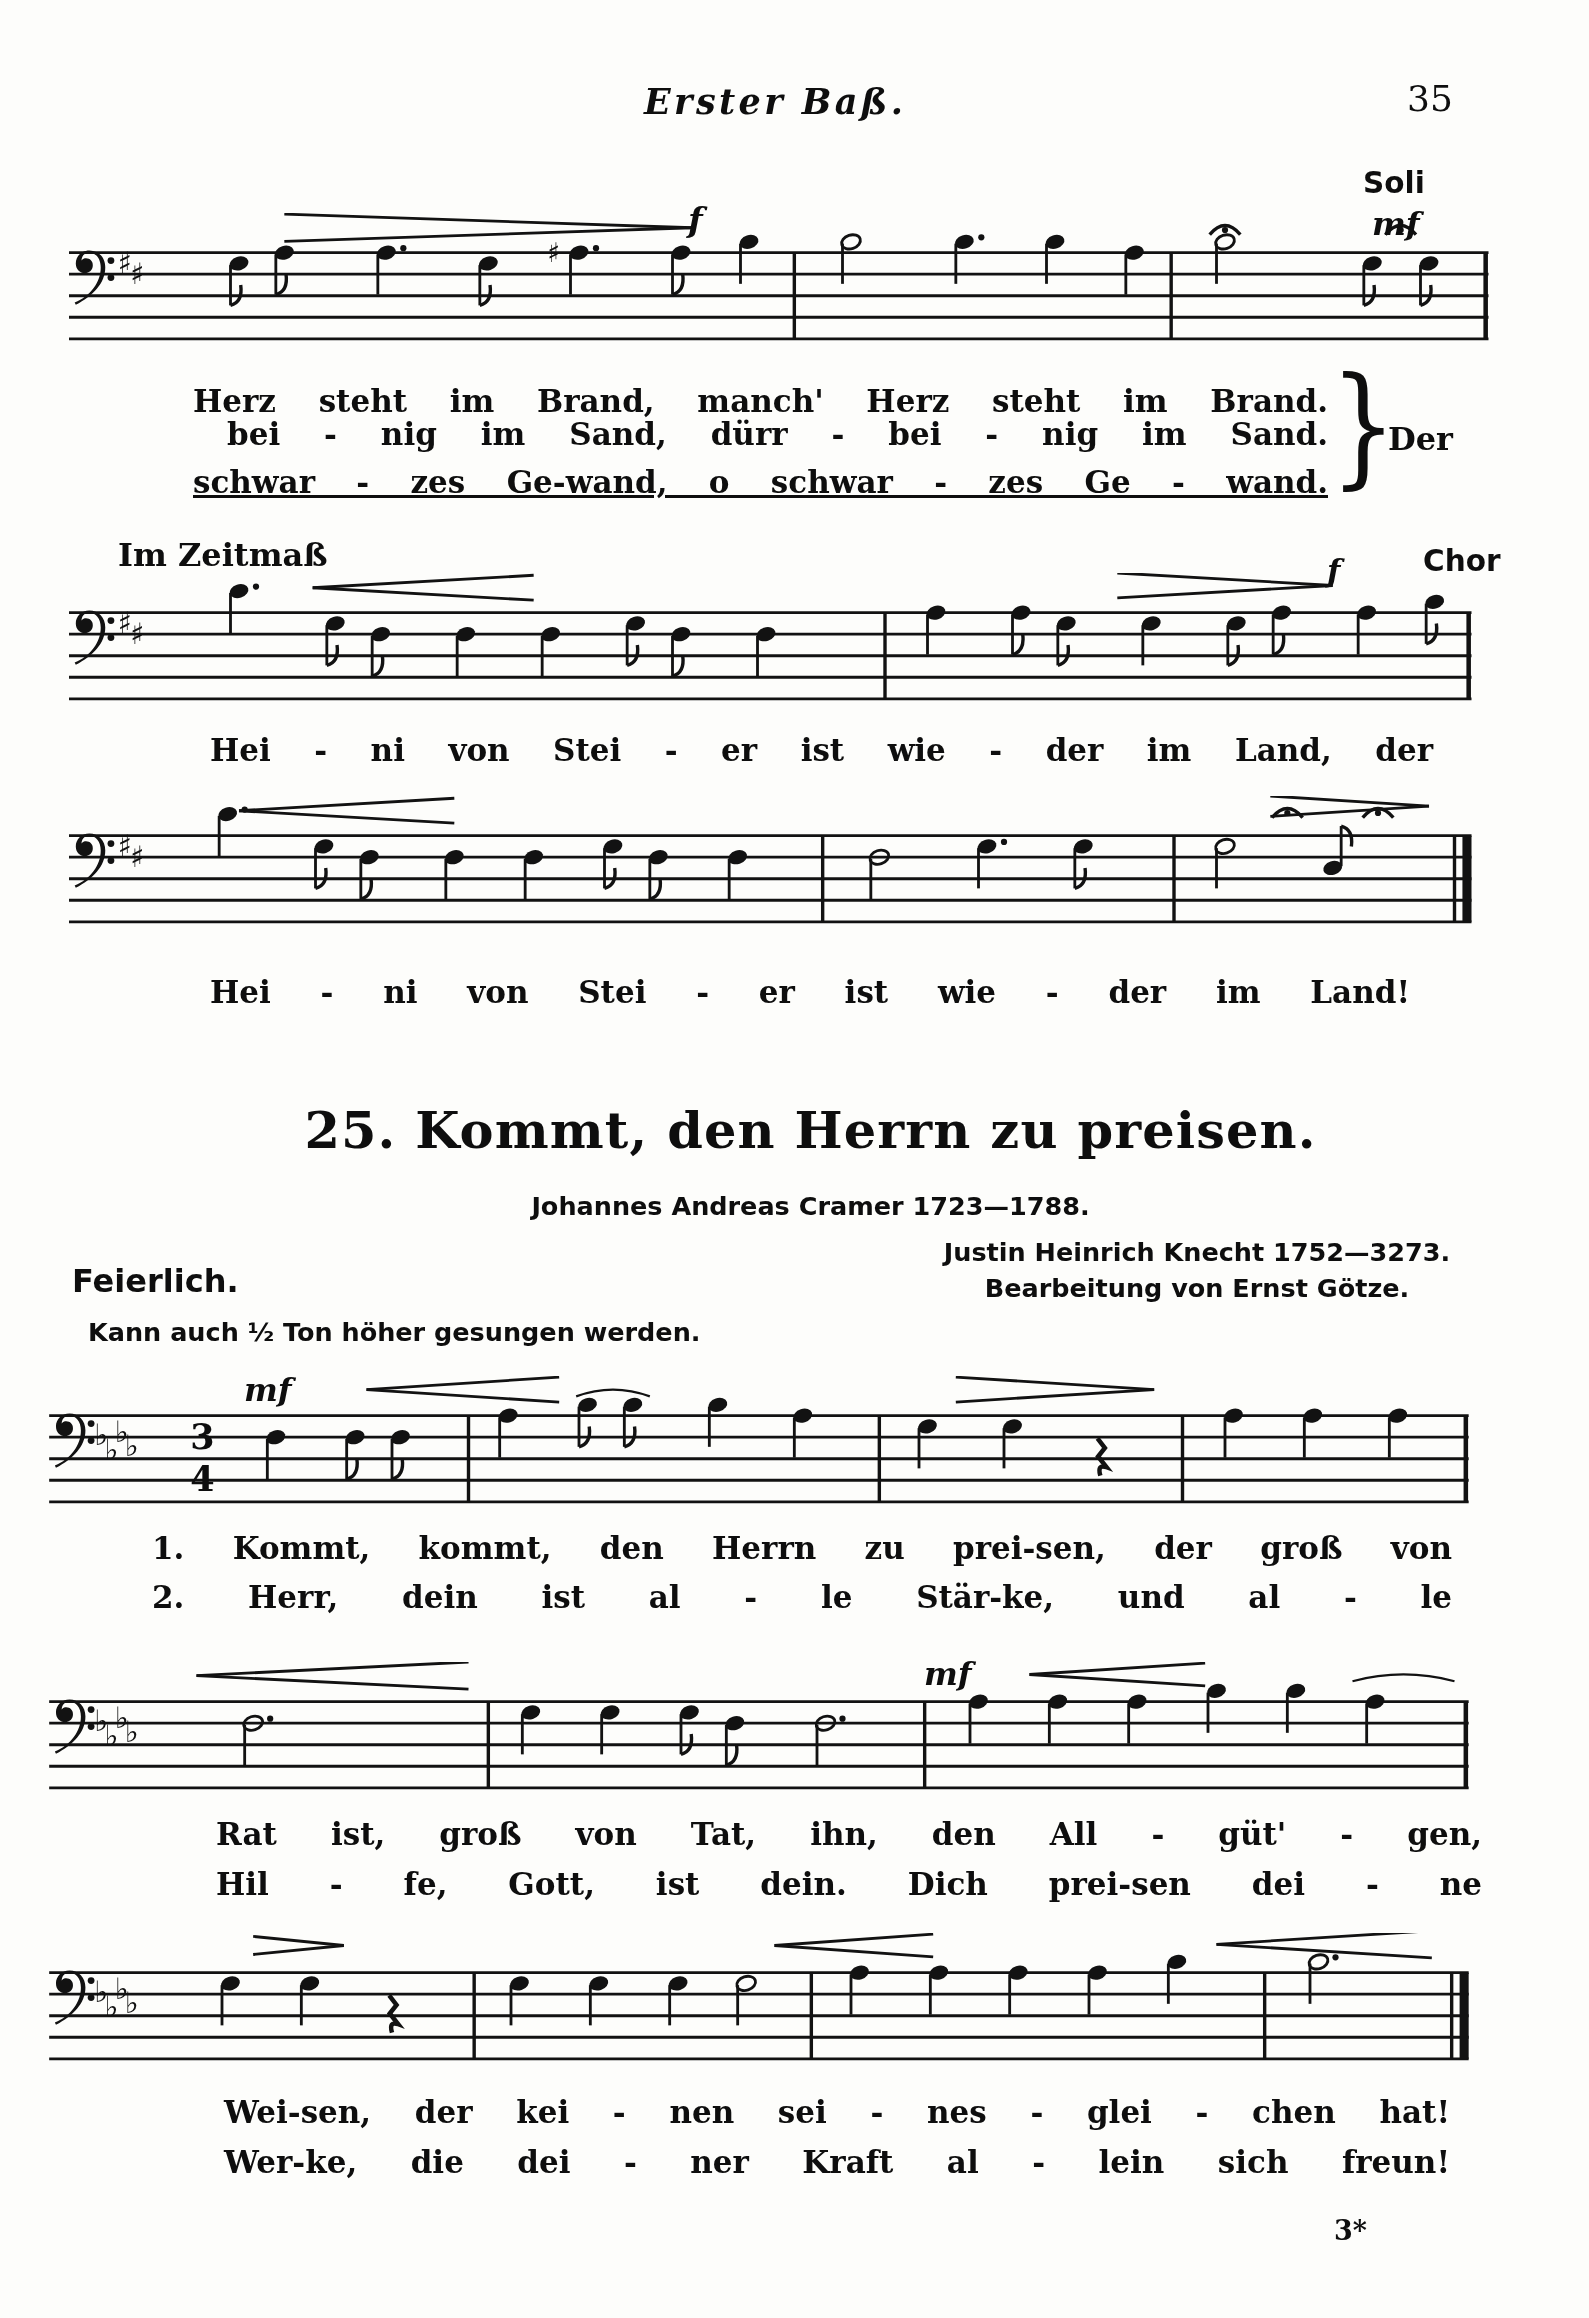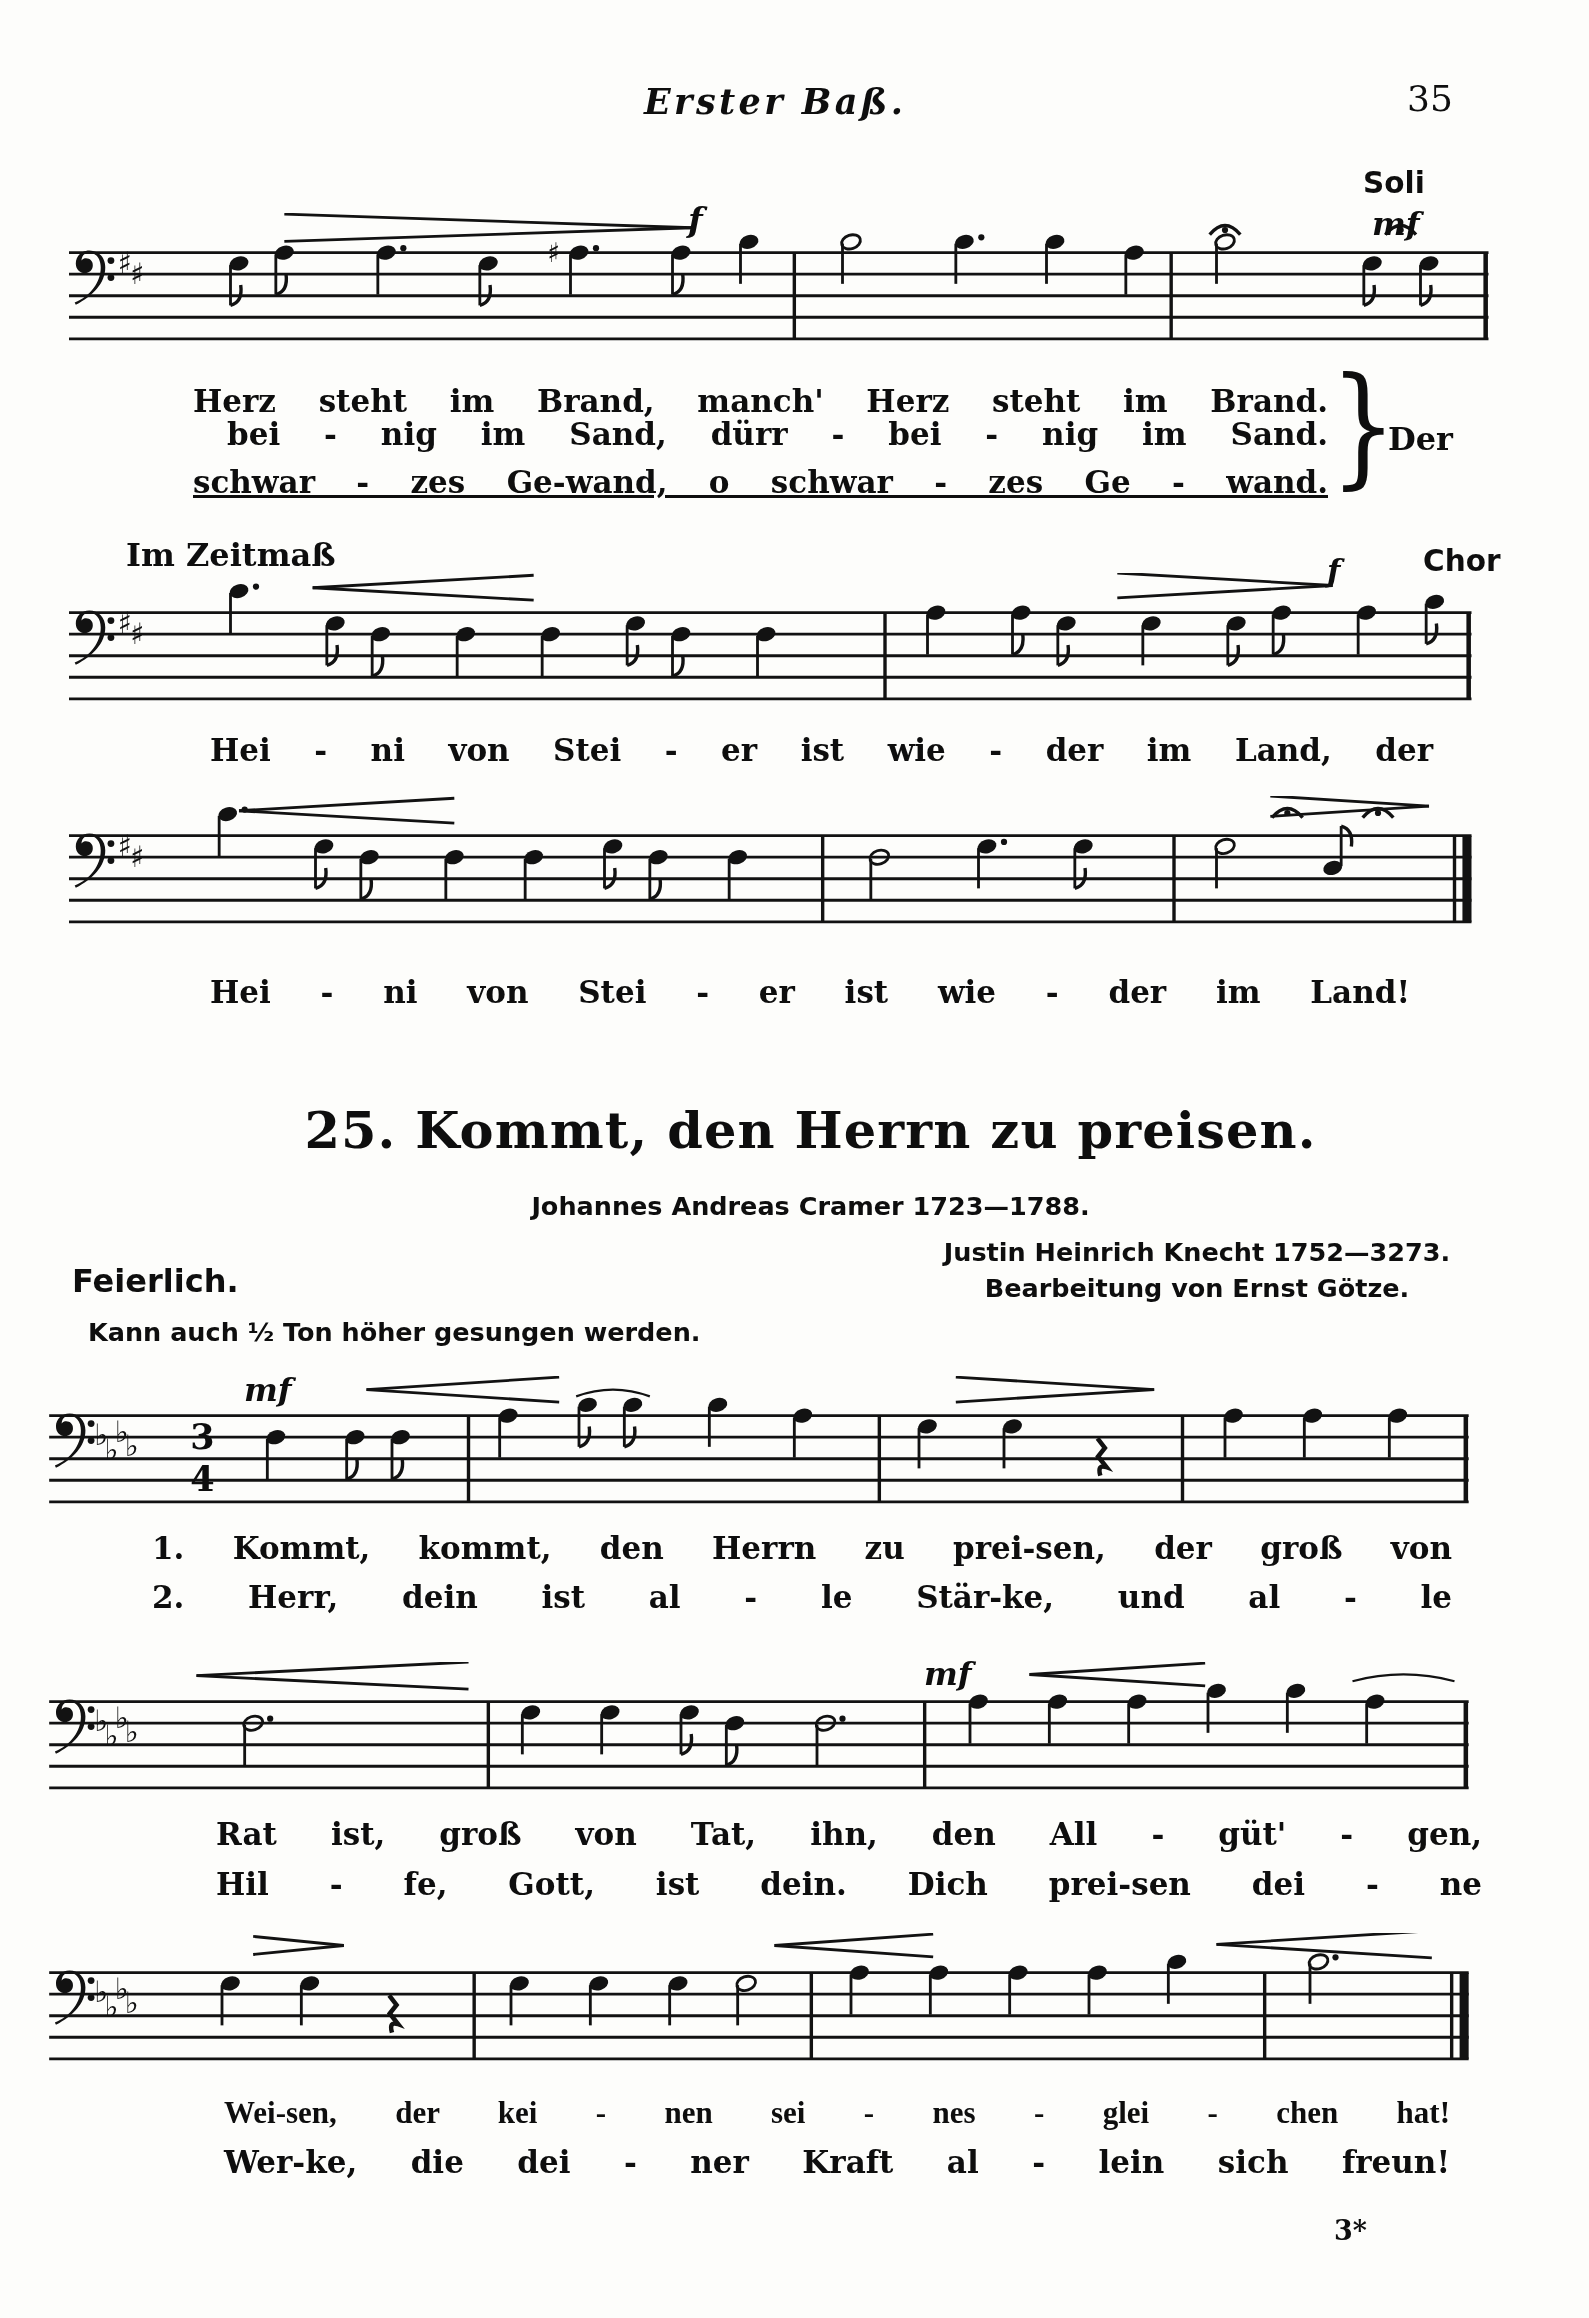--- a/index.html
+++ b/index.html
@@ -92,21 +92,21 @@
   <div class="abs dyn" style="left:688px;top:200px;font-size:34px;">f</div>
   <div class="abs label" style="left:1363px;top:166px;font-size:29.5px;">Soli</div>
   <div class="abs dyn" style="left:1372px;top:205px;">mf</div>
 
   <div class="abs lyric" style="left:193px;top:368px;width:1135px;margin-top:15px;">Herz steht im Brand, manch' Herz steht im Brand.</div>
   <div class="abs lyric" style="left:227px;top:416px;width:1101px;">bei - nig im Sand, dürr - bei - nig im Sand.</div>
   <div class="abs lyric" style="left:193px;top:464px;width:1135px;text-decoration:underline;">schwar - zes Ge-wand, o schwar - zes Ge - wand.</div>
   <div class="abs brace" style="left:1330px;top:360px;">}</div>
   <div class="abs frak" style="left:1388px;top:420px;font-size:32px;">Der</div>
 
-  <div class="abs frak" style="left:126px;top:536px;font-size:32px;">Im Zeitmaß</div>
+  <div class="abs frak" style="left:118px;top:536px;font-size:32px;">Im Zeitmaß</div>
   <div class="abs dyn" style="left:1327px;top:553px;font-size:31px;">f</div>
   <div class="abs label" style="left:1379px;top:544px;font-size:29.5px;margin-left:44px;">Chor</div>
   <svg class="staff" id="staff2" style="left:68px;top:573px;" width="1430" height="170" viewBox="0 0 2520 300">
       <line x1="0" y1="70" x2="2475" y2="70" stroke="#121212" stroke-width="5"></line>
       <line x1="0" y1="108" x2="2475" y2="108" stroke="#121212" stroke-width="5"></line>
       <line x1="0" y1="146" x2="2475" y2="146" stroke="#121212" stroke-width="5"></line>
       <line x1="0" y1="184" x2="2475" y2="184" stroke="#121212" stroke-width="5"></line>
       <line x1="0" y1="222" x2="2475" y2="222" stroke="#121212" stroke-width="5"></line>
       <path d="M 12 162 C 42 146 64 124 64 96 C 64 78 52 66 36 66 C 22 66 12 76 12 89 C 12 99 19 106 28 106 C 36 106 42 100 42 92 C 42 85 37 80 30 80 C 27 80 24 81 22 84 C 23 73 29 70 36 70 C 47 70 56 80 56 96 C 56 122 38 146 10 158 Z" fill="#121212"></path>
       <circle cx="74" cy="84" r="6" fill="#121212"></circle>
@@ -389,18 +389,18 @@
       <ellipse cx="2240" cy="51" rx="17" ry="12" transform="rotate(-18 2240 51)" fill="none" stroke="#121212" stroke-width="5"></ellipse>
       <line x1="2225" y1="54" x2="2225" y2="125" stroke="#121212" stroke-width="5"></line>
       <circle cx="2270" cy="43" r="5.5" fill="#121212"></circle>
       <line x1="360" y1="6" x2="520" y2="22" stroke="#121212" stroke-width="5"></line>
       <line x1="360" y1="38" x2="520" y2="22" stroke="#121212" stroke-width="5"></line>
       <line x1="1280" y1="22" x2="1560" y2="2" stroke="#121212" stroke-width="5"></line>
       <line x1="1280" y1="22" x2="1560" y2="42" stroke="#121212" stroke-width="5"></line>
       <line x1="2060" y1="20" x2="2440" y2="-4" stroke="#121212" stroke-width="5"></line>
       <line x1="2060" y1="20" x2="2440" y2="44" stroke="#121212" stroke-width="5"></line>
     </svg>
-  <div class="abs lyric" style="left:224px;top:2094px;width:1226px;font-family:Liberation Serif, serif;">Wei-sen, der kei - nen sei - nes - glei - chen hat!</div>
+  <div class="abs lyric" style="left:224px;top:2094px;width:1226px;">Wei-sen, der kei - nen sei - nes - glei - chen hat!</div>
   <div class="abs lyric" style="left:224px;top:2144px;width:1226px;">Wer-ke, die dei - ner Kraft al - lein sich freun!</div>
 
   <div class="abs frak" style="left:1334px;top:2215px;font-size:27px;">3*</div>
 </div>
 
 
 </body></html>

